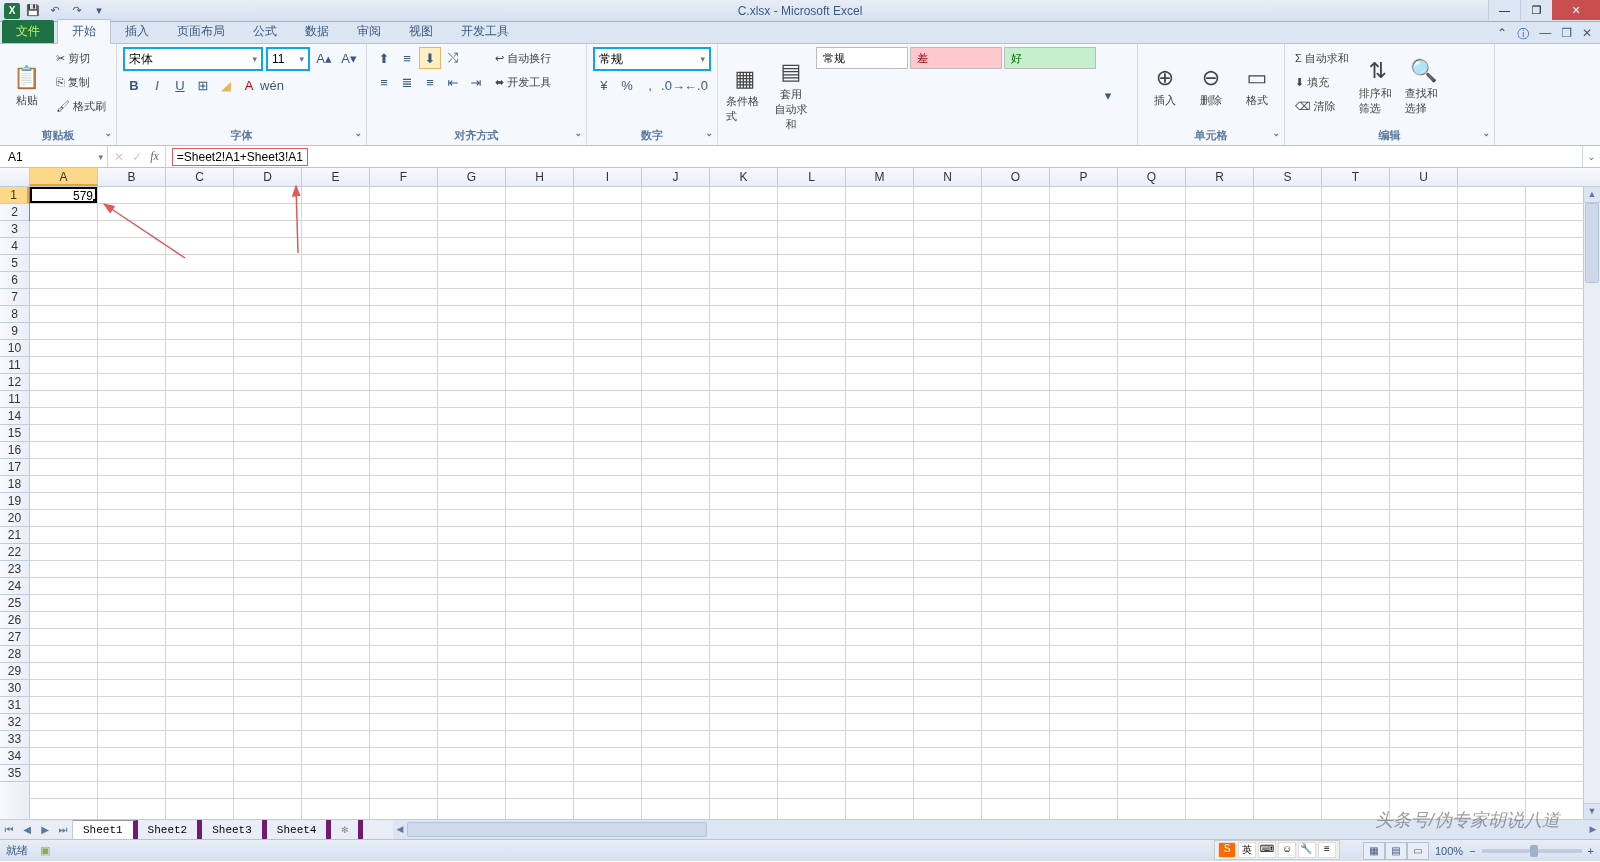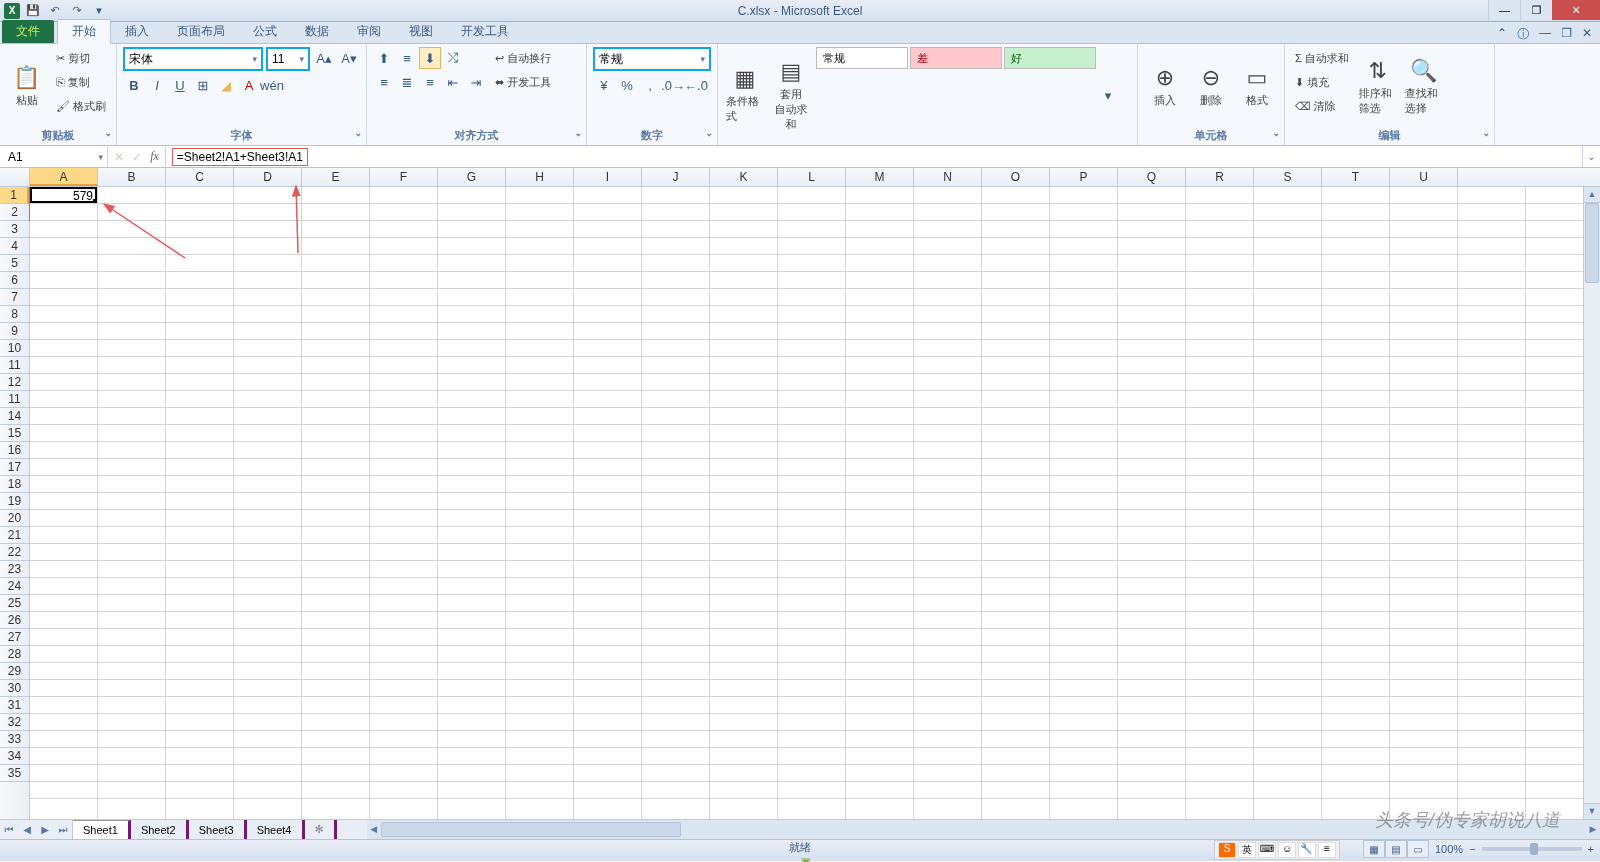--- a/index.html
+++ b/index.html
@@ -70,27 +70,27 @@
 .scrollbar-v .thumb { position: absolute; top: 16px; left: 1px; right: 1px; height: 80px; background: #cdd9ea; border: 1px solid #b3c3da; border-radius: 2px; }
 .sv-btn { height: 16px; background: #dce6f2; border-bottom: 1px solid #c0ccdc; text-align: center; font-size: 9px; color: #5b7aa3; line-height: 15px; }
 
 
 .annotation { position: absolute; color: #e05a5a; font-size: 14px; pointer-events: none; }
 
 
 .sheet-bar { height: 20px; background: #e9eef6; border-top: 1px solid #c0ccdc; display: flex; align-items: stretch; }
 .sheet-nav { display: flex; border-right: 1px solid #c0ccdc; }
 .sheet-nav-btn { width: 18px; display: flex; align-items: center; justify-content: center; font-size: 10px; color: #5b7aa3; }
-.sheet-tab { padding: 0 10px; border-right: 3px solid #701a75; font-size: 11px; display: flex; align-items: center; background: #e9eef6; }
+.sheet-tab { padding: 0 10px; border-right: 5px solid #701a75; font-size: 11px; display: flex; align-items: center; background: #e9eef6; font-family: Liberation Mono, monospace; }
 .sheet-tab.active { background: #fff; border-top: 1px solid #999; }
 .sheet-scroll { flex: 1; position: relative; background: #dce6f2; margin-left: 30px; }
 .sheet-scroll .sthumb { position: absolute; left: 14px; top: 2px; bottom: 2px; width: 300px; background: #cdd9ea; border: 1px solid #b3c3da; border-radius: 2px; }
 
 
-.status-bar { height: 22px; background: linear-gradient(#e8edf5, #d6e1f0); border-top: 1px solid #b3c3da; display: flex; align-items: center; padding: 0 6px; font-size: 11px; color: #3b5a82; position: relative; flex-direction: column; }
+.status-bar { height: 22px; background: linear-gradient(#e8edf5, #d6e1f0); border-top: 1px solid #b3c3da; display: flex; align-items: center; padding: 0 6px; font-size: 11px; color: #3b5a82; position: relative; }
 .status-right { position: absolute; right: 6px; display: flex; align-items: center; gap: 6px; }
 .view-btns { display: flex; }
 .view-btn { width: 22px; height: 18px; border: 1px solid #b3c3da; background: #e9eef6; display: flex; align-items: center; justify-content: center; font-size: 10px; }
 .zoom-slider { width: 100px; height: 4px; background: #c0ccdc; position: relative; }
 .zoom-slider .zthumb { position: absolute; left: 48px; top: -4px; width: 8px; height: 12px; background: #9db0cc; border-radius: 2px; }
 
 
 .watermark { position: absolute; right: 40px; bottom: 30px; font-size: 18px; color: rgba(80,80,80,0.55); font-style: italic; pointer-events: none; }
 
 

